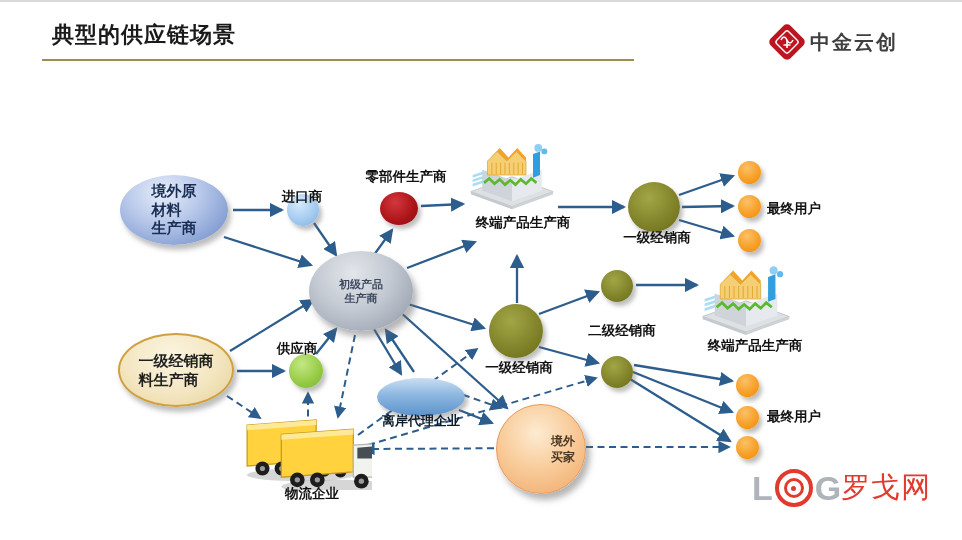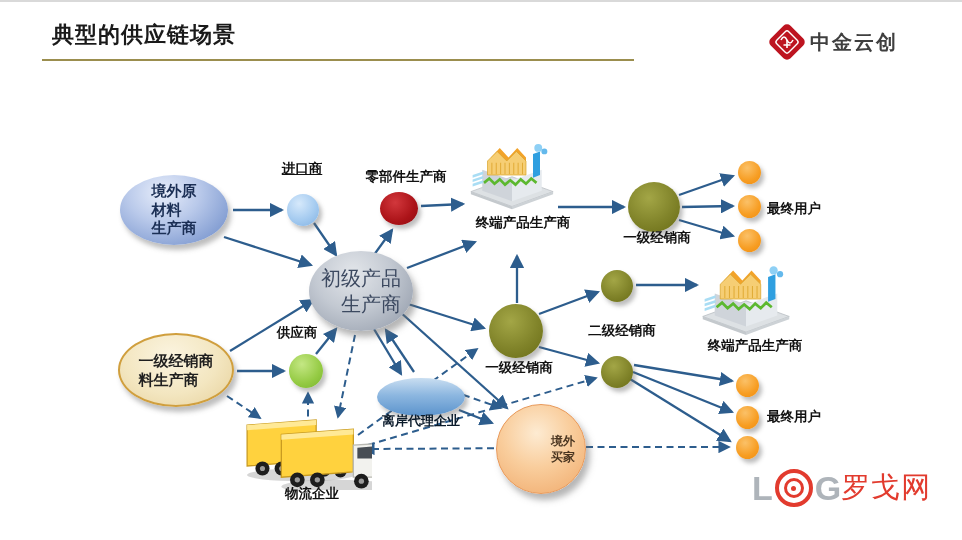--- a/index.html
+++ b/index.html
@@ -42,21 +42,21 @@
   .ellipse-tl .txt{font-size:15px;font-weight:bold;color:#1b2f55;line-height:1.25;text-align:left;}
 
   .ellipse-bl{left:118px;top:333px;width:112px;height:70px;border-radius:50%;
      background:radial-gradient(ellipse at 45% 30%, #fbf4e0 0%, #f3e6c0 55%, #e6d09a 100%);
      border:2px solid #d09f3e;box-shadow:3px 5px 5px rgba(110,110,110,.45);}
   .ellipse-bl .txt{font-size:15px;font-weight:bold;color:#1f1f1f;line-height:1.3;text-align:left;}
 
   .ellipse-center{left:309px;top:251px;width:104px;height:80px;border-radius:50%;
      background:radial-gradient(ellipse at 42% 28%, #e3e6ea 0%, #c3c9d2 45%, #8d96a5 100%);
      box-shadow:4px 6px 6px rgba(110,110,110,.5);}
-  .ellipse-center .txt{font-size:20px;font-weight:normal;color:#3c4960;line-height:1.3;text-align:right;}
+  .ellipse-center .txt{font-size:11px;font-weight:bold;color:#3c4960;line-height:1.3;text-align:center;}
 
   .ellipse-offshore{left:377px;top:378px;width:88px;height:38px;border-radius:50%;
      background:linear-gradient(180deg,#c9def1 0%, #8db7e0 45%, #5b93cc 100%);
      box-shadow:3px 4px 4px rgba(110,110,110,.45);}
   .ellipse-offshore .txt{font-size:13px;font-weight:bold;color:#0b1b2b;margin-top:48px;}
 
   .circ{border-radius:50%;box-shadow:3px 4px 4px rgba(110,110,110,.45);}
   .c-importer{left:287px;top:194px;width:32px;height:32px;
      background:radial-gradient(circle at 38% 30%, #d6e9fb 0%, #a5cbf0 55%, #7fb0e2 100%);}
   .c-red{left:380px;top:192px;width:38px;height:33px;
@@ -177,21 +177,21 @@
         <line x1="452" y1="391" x2="501" y2="408" class="edge dashed" stroke="#2d5d8d" marker-end="url(#ah)"></line>
       </g>
   </svg>
 
   <div class="node ellipse-tl">
     <div class="txt multiline">境外原
 材料
 生产商</div>
   </div>
 
-  <div class="lbl center" style="left:302px;top:160px;text-decoration:underline;">进口商</div>
+  <div class="lbl center" style="left:302px;top:188px;">进口商</div>
   <div class="node circ c-importer"></div>
 
   <div class="lbl center" style="left:406px;top:168px;">零部件生产商</div>
   <div class="node circ c-red"></div>
 
   <div class="iconwrap" style="left:468px;top:140px;">
     <svg width="88" height="70">
         <use href="#factory"></use>
       </svg>
   </div>
@@ -208,21 +208,21 @@
   <div class="node ellipse-center">
     <div class="txt multiline">初级产品
 生产商</div>
   </div>
 
   <div class="node ellipse-bl">
     <div class="txt multiline">一级经销商
 料生产商</div>
   </div>
 
-  <div class="lbl center" style="left:297px;top:324px;">供应商</div>
+  <div class="lbl center" style="left:297px;top:340px;">供应商</div>
   <div class="node circ c-green"></div>
 
   <div class="node ellipse-offshore">
     <div class="txt">离岸代理企业</div>
   </div>
 
   <div class="node circ c-olive-lg c-olive-mid"></div>
   <div class="lbl center" style="left:519px;top:359px;">一级经销商</div>
 
   <div class="node circ c-olive-lg c-olive-s1"></div>

